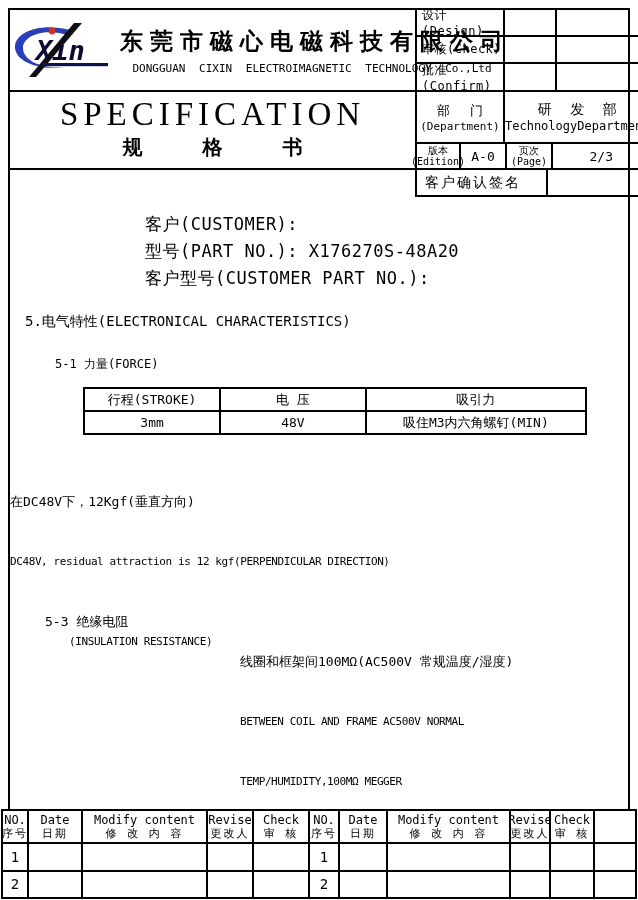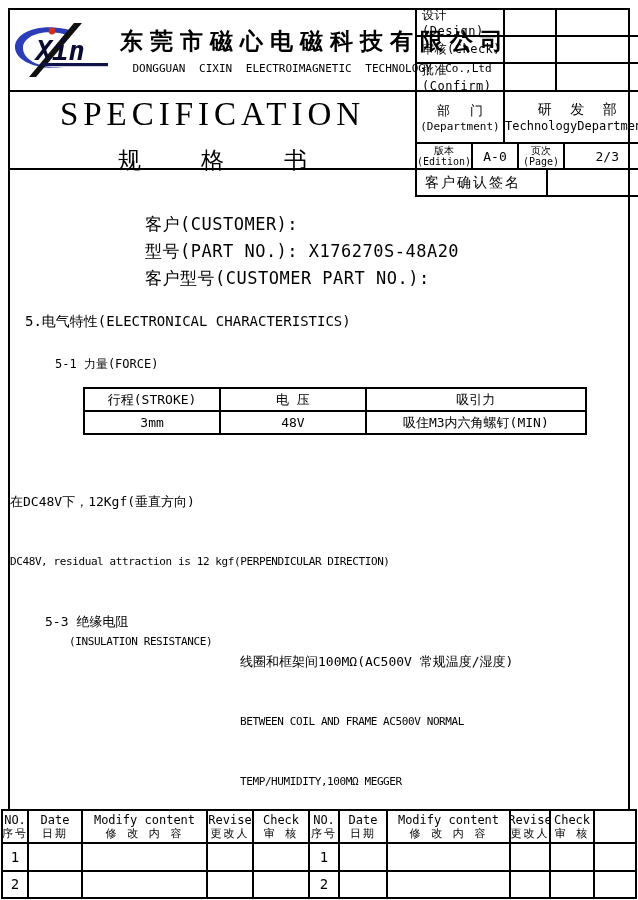--- a/index.html
+++ b/index.html
@@ -16,41 +16,41 @@
   
   .header { display:flex; height:187px; }
   .header-left { width:405px; display:flex; flex-direction:column; }
   .logo-row { height:82px; border-bottom:2px solid #000; display:flex; align-items:center; padding:3px 0 3px 2px; }
   .logo-svg { width:102px; height:58px; flex:none; }
   .company { flex:1; text-align:center; }
   .company-cn { font-family:"Liberation Sans", sans-serif; font-size:23px; font-weight:600; letter-spacing:7px; white-space:nowrap; text-indent:6px; }
   .company-en { font-size:11px; margin-top:5px; word-spacing:7px; white-space:nowrap; }
   .title-row { height:78px; border-bottom:2px solid #000; text-align:center; padding-top:4px; }
   .title-en { font-family:"Liberation Serif", serif; font-size:33px; letter-spacing:5px; white-space:nowrap; }
-  .title-cn { font-size:23px; font-weight:400; letter-spacing:60px; text-indent:60px; margin-top:12px; white-space:nowrap; }
+  .title-cn { font-size:20px; font-weight:700; letter-spacing:60px; text-indent:60px; margin-top:1px; white-space:nowrap; }
   .left-spacer { flex:1; }
   .header-right { flex:1; border-left:2px solid #000; display:flex; flex-direction:column; font-size:12px; }
   .hr-row { display:flex; border-bottom:2px solid #000; align-items:stretch; }
   .cell { border-right:2px solid #000; display:flex; align-items:center; padding-left:5px; }
   .approval-row { height:27px; }
   .approval-row.r3 { height:28px; }
   .approval-label { width:88px; letter-spacing:0.5px; }
   .approval-sig1 { width:52px; }
   .approval-sig2 { flex:1; border-right:none; }
   .dept-row { height:52px; }
   .stacked { flex-direction:column; justify-content:center; align-items:center; padding:0; text-align:center; }
   .dept-label { width:88px; }
   .dept-label .cn { font-size:13px; letter-spacing:6px; text-indent:6px; }
   .dept-label .en { font-size:11px; }
   .dept-value { flex:1; border-right:none; }
   .dept-value .cn { font-size:14px; letter-spacing:5px; text-indent:5px; }
   .dept-value .en { font-size:12px; }
   .edition-row { height:26px; }
   .tight { line-height:11px; font-size:10px; }
-  .ed-label { width:56px; }
+  .ed-label { width:44px; }
   .ed-value { width:46px; justify-content:center; padding:0; font-size:13px; }
   .pg-label { width:46px; }
   .pg-value { flex:1; border-right:none; justify-content:center; padding:0; font-size:13px; }
   .sign-row { height:27px; }
   .sign-label { width:131px; border-right:2px solid #000; display:flex; align-items:center; padding-left:8px; font-size:14px; letter-spacing:2px; }
   .sign-value { flex:1; }
   
   .body-area { height:612px; padding-top:14px; }
   .customer-block { margin-left:135px; font-size:17px; line-height:27px; letter-spacing:0.5px; }
   .sec-heading { margin:21px 0 0 15px; font-size:14px; }

